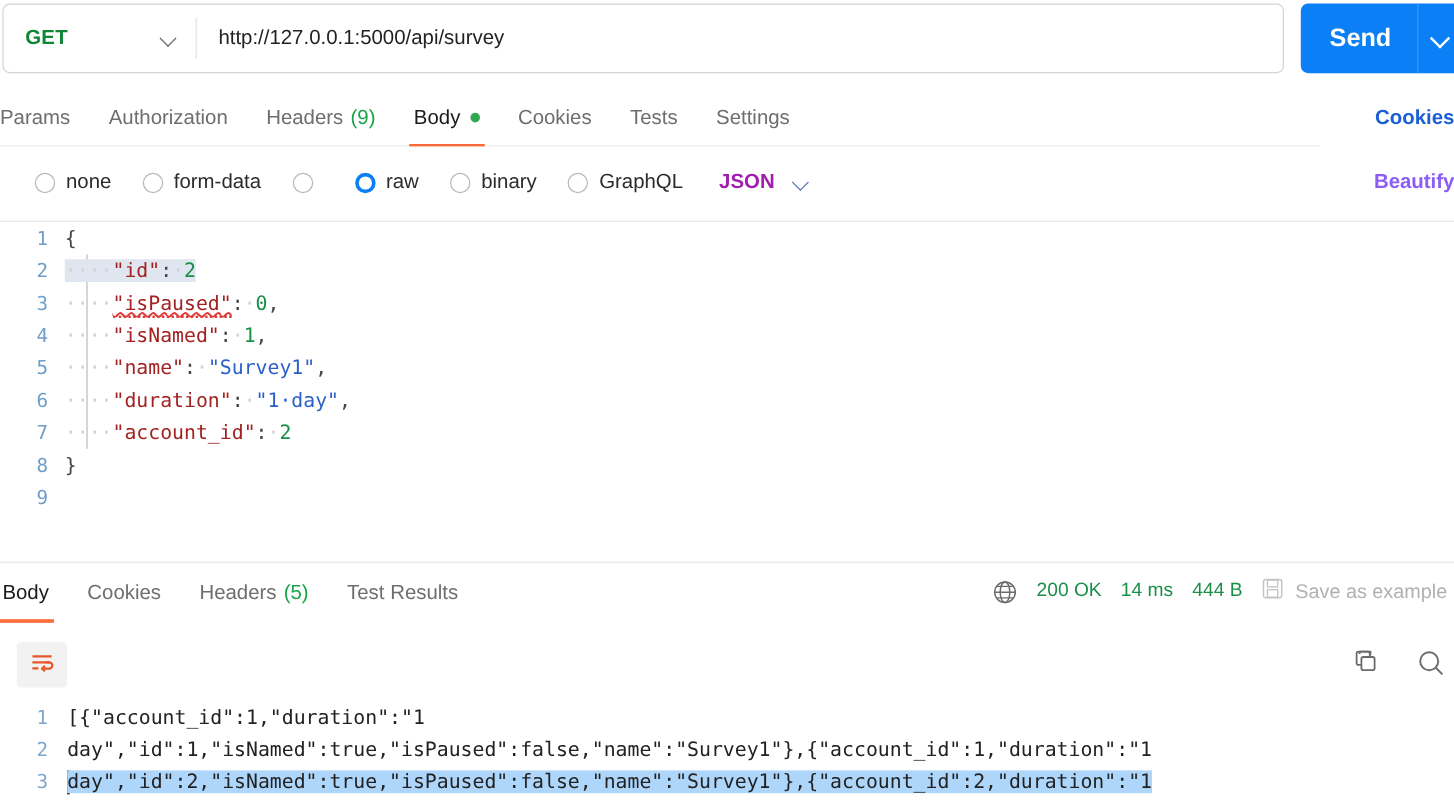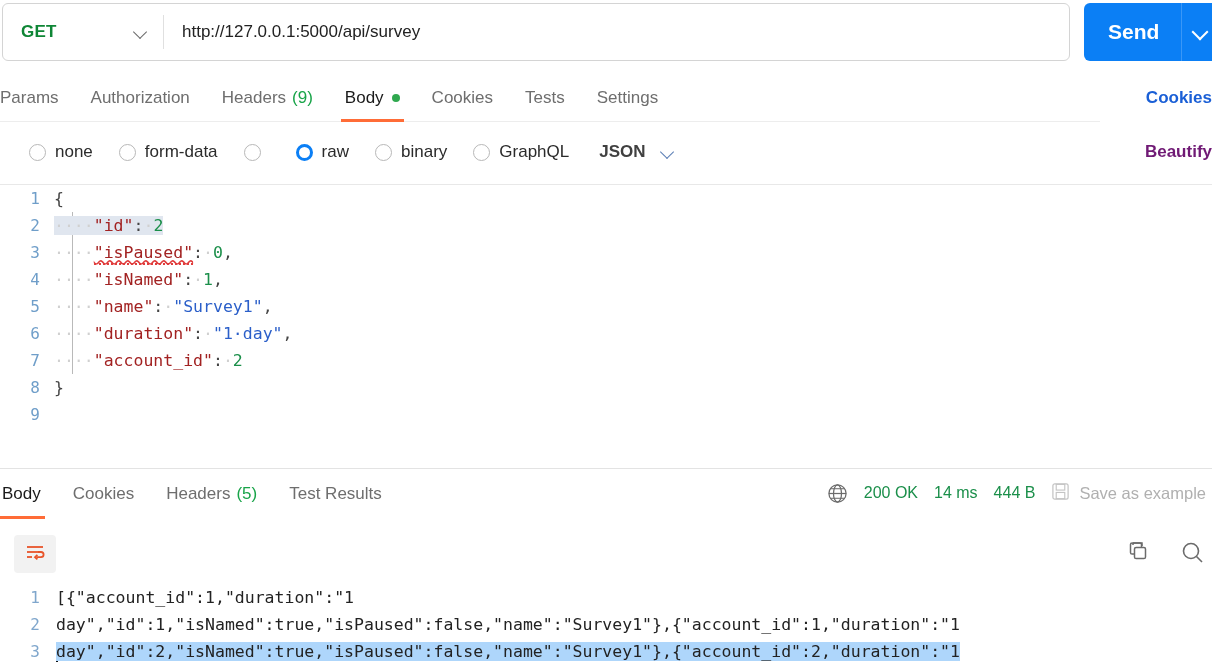--- a/index.html
+++ b/index.html
@@ -49,21 +49,21 @@
   .send-split { width: 1px; height: 58px; background: #3a97f7; margin-left: 22px; }
   .send-chev { position: relative; width: 18px; margin-left: 10px; height: 18px; }
   .send-chev::before {
     content: ""; position: absolute; left: 2px; top: 3px; width: 10px; height: 10px;
     border-right: 2px solid #fff; border-bottom: 2px solid #fff; transform: rotate(45deg);
   }
 
   
   .req-tabs {
     position: absolute; left: 0; top: 74px; width: 1100px; height: 48px;
-    display: flex; align-items: center; border-bottom: 1px solid #ededed;
+    display: flex; align-items: flex-start; border-bottom: 1px solid #ededed;
   }
   .rtab {
     position: relative; height: 48px; display: flex; align-items: center;
     padding: 0 16px; font-size: 17px; color: #6e6e6e; white-space: nowrap;
   }
   .rtab:first-child { padding-left: 0; }
   .rtab.active { color: #1a1a1a; }
   .rtab.active::after {
     content: ""; position: absolute; left: 12px; right: 12px; bottom: 0;
     height: 2.5px; background: #ff6c37;
@@ -86,27 +86,27 @@
   .radio-item { display: flex; align-items: center; margin-right: 26px; }
   .radio-item:first-child { margin-left: 14px; }
   .radio {
     width: 17px; height: 17px; border-radius: 50%;
     border: 1.6px solid #b8b8b8; background: #fff; margin-right: 9px;
   }
   .radio.on { border: 3.2px solid #0b7ff5; }
   .radio-label { font-size: 17px; color: #2b2b2b; }
   .json-sel {
     display: flex; align-items: center; margin-left: 4px;
-    color: #404040; font-weight: bold; font-size: 17px;
+    color: #a21caf; font-weight: bold; font-size: 17px;
   }
   .json-sel .chev-down { margin-left: 14px; }
   .json-sel .chev-down::before { border-color: #5b7fb5; }
   .beautify-link {
     position: absolute; right: 0; top: 128px; height: 48px; display: flex;
-    align-items: center; color: #701a75; font-weight: bold; font-size: 17px;
+    align-items: center; color: #8b5cf6; font-weight: bold; font-size: 17px;
   }
 
   
   .req-editor {
     position: absolute; left: 0; top: 184px; width: 1212px; height: 278px;
     border-top: 1px solid #e8e8e8; background: #fff;
     font-family: "DejaVu Sans Mono", monospace; font-size: 16.5px;
   }
   .code-line { position: relative; height: 27px; display: flex; align-items: center; }
   .lineno {

